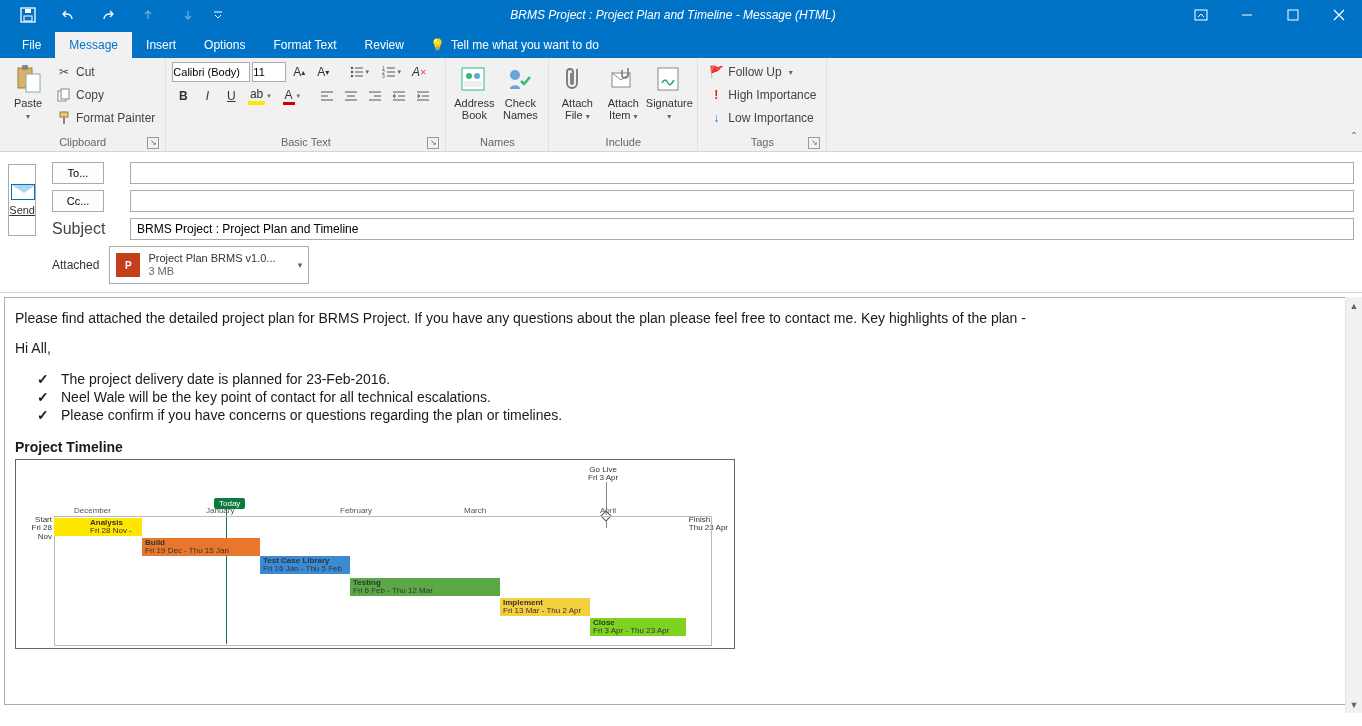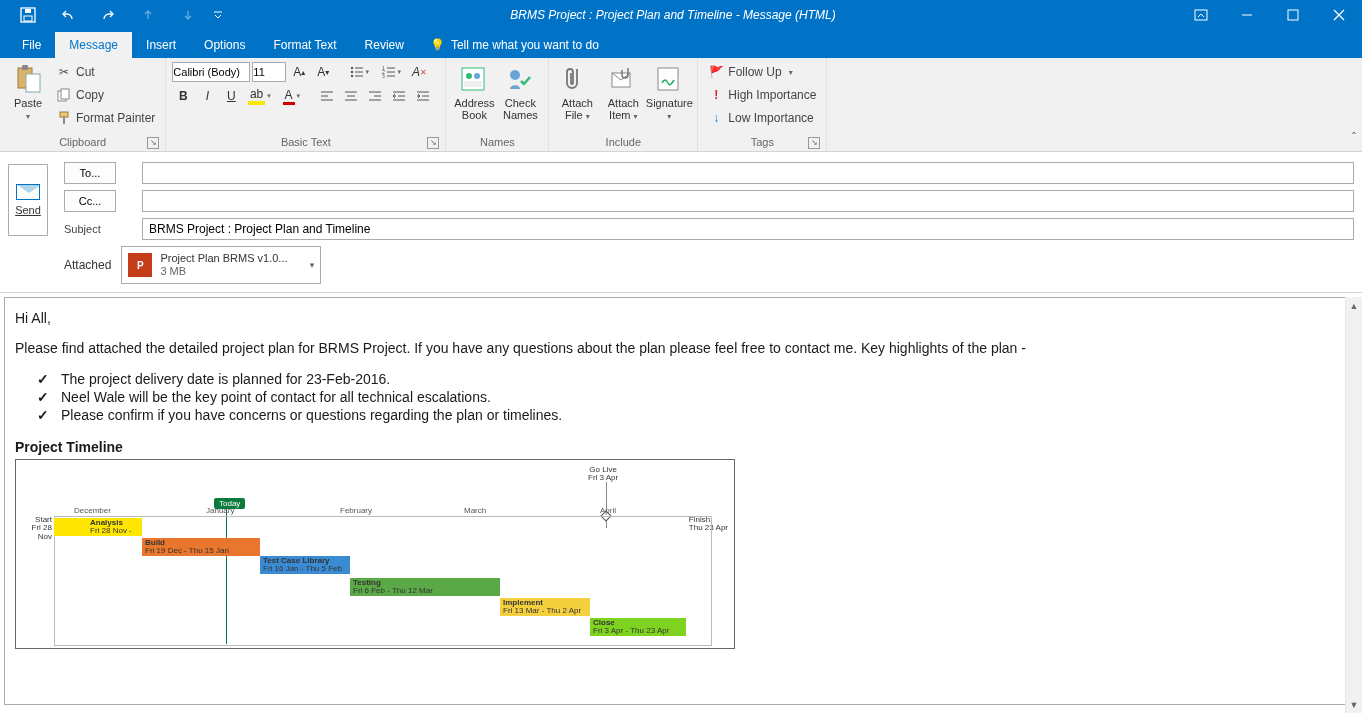--- a/index.html
+++ b/index.html
@@ -41,29 +41,29 @@
 .fsize { width:34px; }
 .ibtn { width:22px; height:22px; display:flex; align-items:center; justify-content:center; cursor:pointer; font-size:12px; border:1px solid transparent; }
 .ibtn.split { width:30px; position:relative; }
 .ibtn .dd { font-size:7px; margin-left:2px; color:#666; }
 .col { display:flex; flex-direction:column; gap:1px; }
 
 .collapse-caret { position:absolute; right:6px; bottom:6px; cursor:pointer; color:#666; }
 
 
 .compose-header { display:flex; border-bottom:1px solid #d4d4d4; background:#fff; padding:10px 8px 8px 8px; }
-.send-box { width:40px; height:72px; border:1px solid #ababab; display:flex; flex-direction:column; align-items:center; justify-content:center; gap:4px; cursor:pointer; margin-right:16px; margin-top:2px; }
+.send-box { width:28px; height:72px; border:1px solid #ababab; display:flex; flex-direction:column; align-items:flex-end; justify-content:center; gap:4px; cursor:pointer; margin-right:16px; margin-top:2px; }
 .send-box .env { width:24px; height:16px; border:1px solid #0173c7; position:relative; }
 .send-box .env:before { content:""; position:absolute; left:0; right:0; top:0; height:0; border-left:12px solid transparent; border-right:12px solid transparent; border-top:8px solid #0173c7; opacity:.3; }
 .send-box .slabel { font-size:11px; text-decoration:underline; }
 
 .fields { flex:1; display:flex; flex-direction:column; gap:6px; }
 .field-row { display:flex; align-items:center; gap:26px; }
 .field-row .fbtn { width:52px; height:22px; border:1px solid #ababab; background:#fdfdfd; font-size:11px; cursor:pointer; display:flex; align-items:center; justify-content:center; }
-.field-row .flabel { width:52px; font-size:11px; color:#444; text-align:left; }
+.field-row .flabel { width:52px; font-size:16px; color:#444; text-align:left; }
 .field-row input { flex:1; height:22px; border:1px solid #ababab; padding:0 6px; font-size:12px; }
 .attach-row { display:flex; align-items:center; gap:10px; }
 .attach-chip { border:1px solid #ababab; height:38px; width:200px; display:flex; align-items:center; padding:0 6px; gap:8px; cursor:pointer; }
 .attach-chip .aicon { width:24px; height:24px; background:#c43e1c; display:flex; align-items:center; justify-content:center; color:#fff; font-size:10px; font-weight:bold; }
 .attach-chip .ainfo { flex:1; font-size:11px; line-height:1.2; overflow:hidden; }
 .attach-chip .ainfo .aname { white-space:nowrap; overflow:hidden; text-overflow:ellipsis; }
 .attach-chip .add { color:#666; font-size:9px; }
 
 
 .msg-area { position:relative; height:416px; }
@@ -426,22 +426,22 @@
           <div style="color:#666">3 MB</div>
         </div>
         <div class="add">▾</div>
       </div>
     </div>
   </div>
 </div>
 
 <div class="msg-area">
   <div class="msg-body">
+    <p>Please find attached the detailed project plan for BRMS Project. If you have any questions about the plan please feel free to contact me. Key highlights of the plan -</p>
     <p>Hi All,</p>
-    <p>Please find attached the detailed project plan for BRMS Project. If you have any questions about the plan please feel free to contact me. Key highlights of the plan -</p>
     <ul>
       <li>The project delivery date is planned for 23-Feb-2016.</li>
       <li>Neel Wale will be the key point of contact for all technical escalations.</li>
       <li>Please confirm if you have concerns or questions regarding the plan or timelines.</li>
     </ul>
     <div class="section-title">Project Timeline</div>
 
     <div class="timeline-box">
       <div class="tl-milestone" style="left:572px;">
         <div>Go Live</div>

